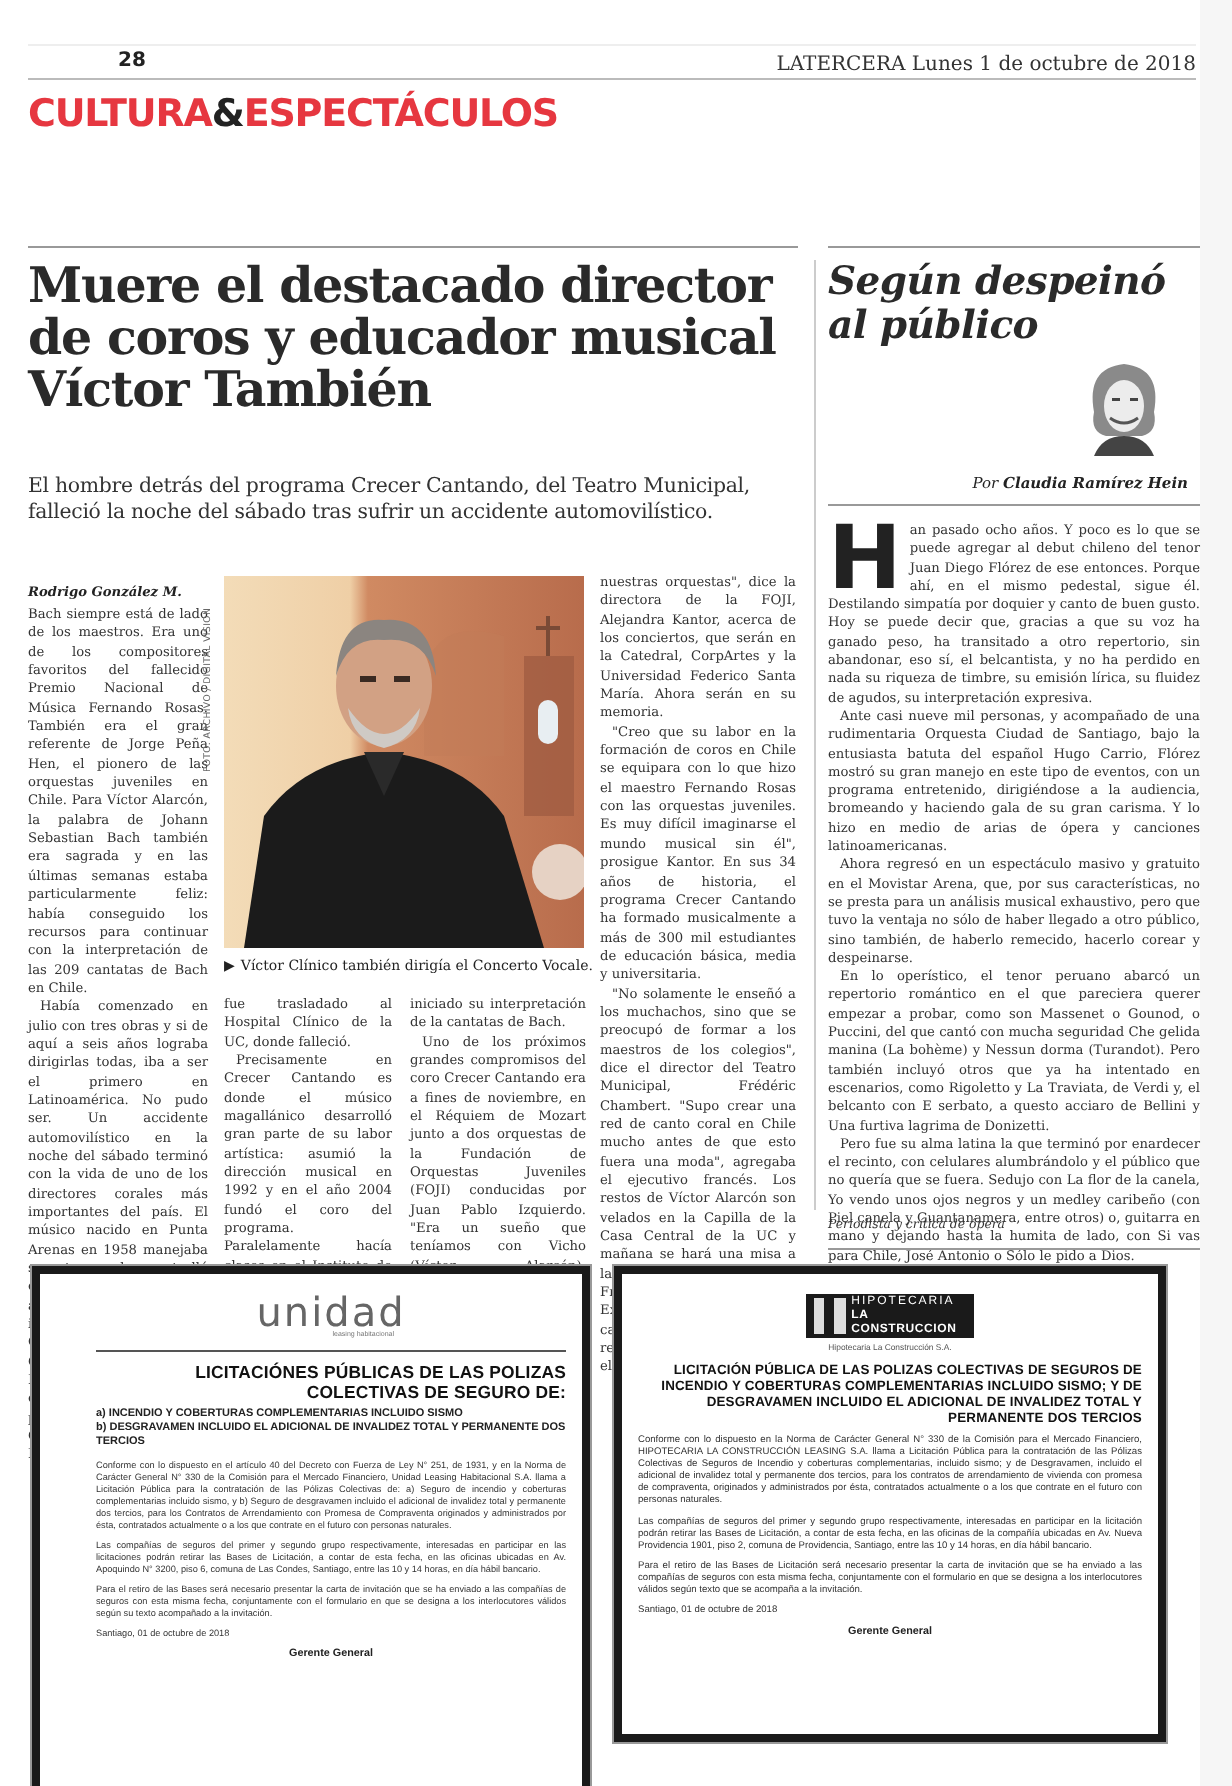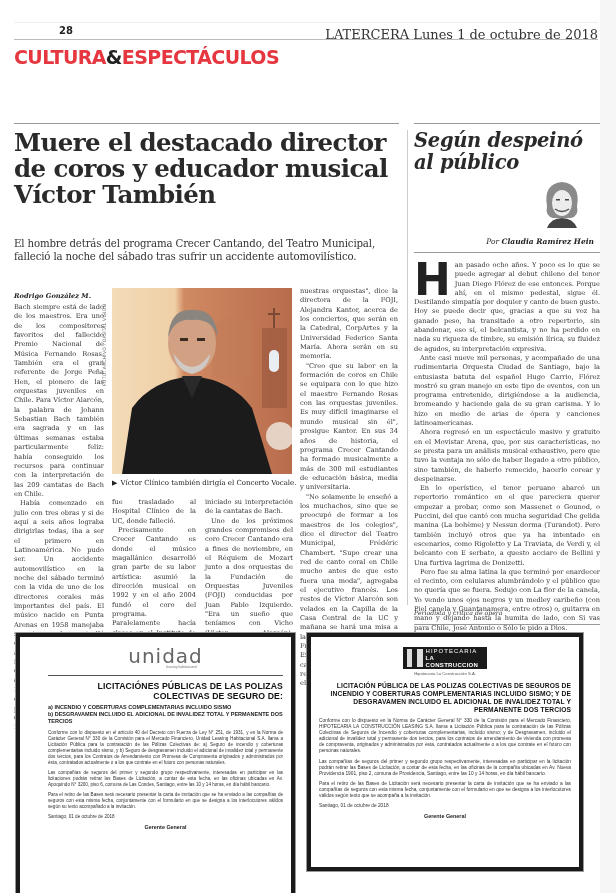--- a/index.html
+++ b/index.html
@@ -3,21 +3,21 @@
 <meta charset="utf-8">
 <style>
   * { box-sizing: border-box; margin: 0; padding: 0; }
   html, body { width: 616px; height: 893px; background: #fff; overflow: hidden; }
   body { position: relative; font-family: "DejaVu Serif", serif; color: #222; }
   .page { position: absolute; left: 0; top: 0; width: 616px; height: 893px; background: #fff; }
   .right-shadow { position: absolute; left: 600px; top: 0; width: 16px; height: 893px; background: #f6f6f6; }
 
   .topbar { position: absolute; left: 14px; top: 22px; width: 584px; height: 18px; border-top: 1px solid #eee; border-bottom: 1px solid #bbb; }
   .page-num { position: absolute; left: 0; top: 2px; font-family: "DejaVu Sans", sans-serif; font-weight: bold; font-size: 10px; color: #222; margin-left: 45px; }
-  .masthead { position: absolute; right: 0; top: 4px; font-size: 13px; color: #333; }
+  .masthead { position: absolute; right: 0; top: 4px; font-size: 10px; color: #333; }
 
   .section-title { position: absolute; left: 14px; top: 46px; font-family: "DejaVu Sans", sans-serif; font-weight: bold; font-size: 19px; letter-spacing: -0.6px; color: #e63740; }
   .section-title .amp { color: #222; }
 
   .rule-main { position: absolute; left: 14px; top: 123px; width: 385px; border-top: 1px solid #999; }
   .rule-side { position: absolute; left: 414px; top: 123px; width: 186px; border-top: 1px solid #999; }
   .vdivider { position: absolute; left: 407px; top: 130px; height: 475px; border-left: 1px solid #ccc; }
 
   .headline { position: absolute; left: 14px; top: 130px; width: 385px; font-family: "DejaVu Serif", serif; font-weight: bold; font-size: 24.5px; line-height: 26px; letter-spacing: -0.6px; color: #2a2a2a; }
   .dek { position: absolute; left: 14px; top: 237px; width: 385px; font-size: 10.2px; line-height: 13px; color: #333; letter-spacing: -0.15px; }

